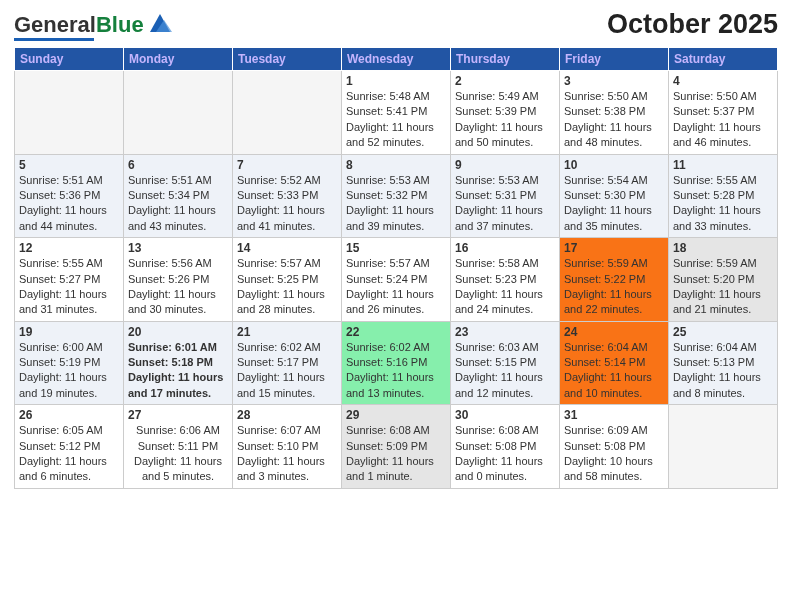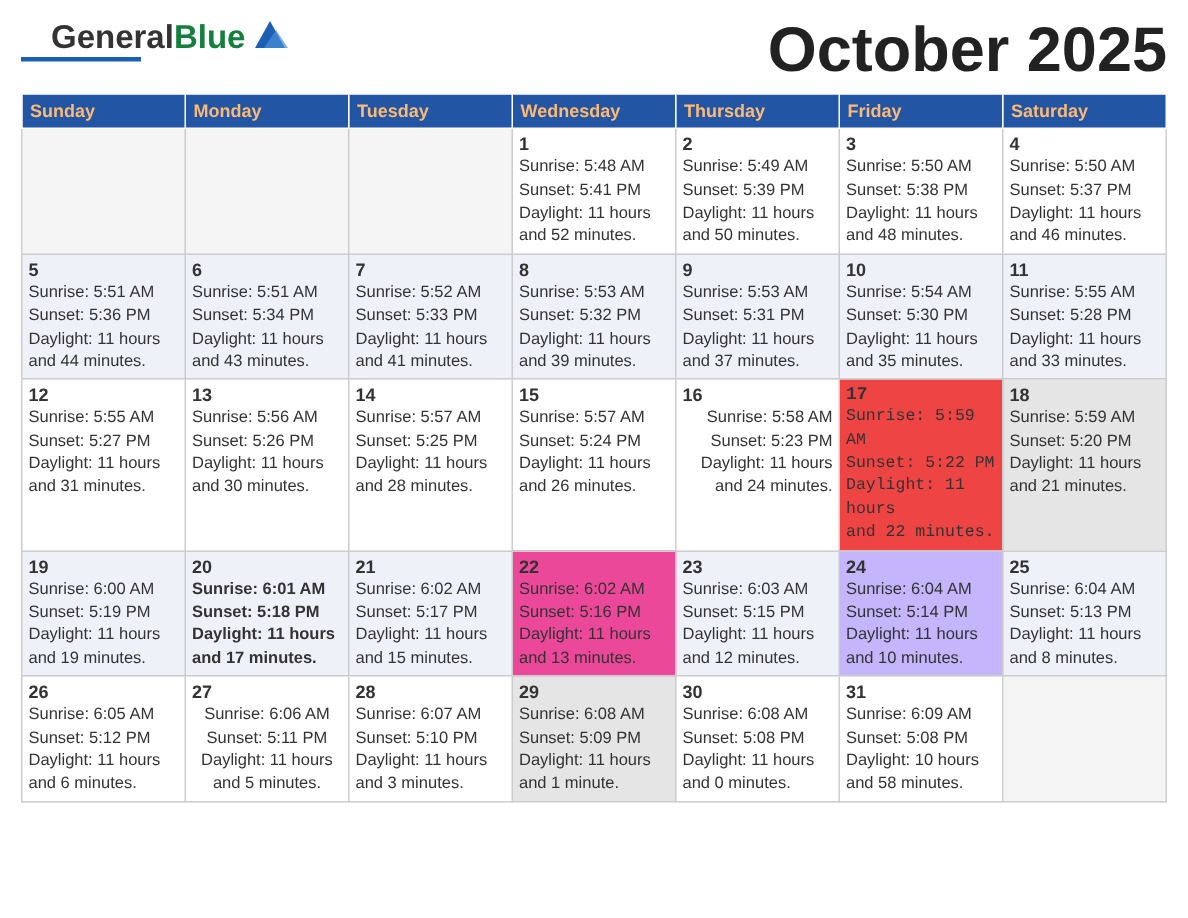--- a/index.html
+++ b/index.html
@@ -31,37 +31,37 @@
       font-size: 22px;
       font-weight: bold;
       color: #333;
       line-height: 1;
     }
     .logo-text span.blue { color: #1a5fb4; }
     .title-section {
       text-align: right;
     }
     .month-title {
-      font-size: 42px;
+      font-size: 27px;
       font-weight: bold;
       color: #222;
       line-height: 1.1;
     }
     .location {
       font-size: 16px;
       color: #444;
     }
     .calendar {
       width: 100%;
       border-collapse: collapse;
       table-layout: fixed;
     }
     .calendar th {
       background: #2255a4;
-      color: #fdba74;
+      color: #c4b5fd;
       text-align: left;
       padding: 4px 5px;
       font-size: 12px;
       font-weight: bold;
       border: 1px solid #fff;
     }
     .calendar td {
       border: 1px solid #ccc;
       vertical-align: top;
       padding: 3px 4px;
@@ -86,21 +86,21 @@
     }
   </style>
 </head>
 <body>
 
 <div class="page">
   <div class="header">
     <div class="logo">
       <div style="display:flex;align-items:center;">
         <span class="logo-text">
-          <span style="color:#333;margin-left:20px;">General</span><span class="blue" style="color:#15803d;">Blue</span>
+          <span style="color:#333;">General</span><span class="blue" style="color:#15803d;">Blue</span>
         </span>
         <svg width="28" height="22" viewBox="0 0 28 22" style="margin-left:2px;margin-top:-4px;">
           <polygon points="4,20 14,2 24,20" fill="#1a5fb4"></polygon>
           <polygon points="10,20 18,8 26,20" fill="#4a90d9" opacity="0.7"></polygon>
         </svg>
       </div>
       <div style="width:80px;height:3px;background:#1a5fb4;margin-top:2px;"></div>
     </div>
     <div class="title-section">
       <div class="month-title">October 2025</div>
@@ -228,26 +228,26 @@
           </td>
           <td style="background: rgb(255, 255, 255);">
             <span class="day-num">15</span>
             <div class="day-info" style="white-space: pre-line;">Sunrise: 5:57 AM
 Sunset: 5:24 PM
 Daylight: 11 hours
 and 26 minutes.</div>
           </td>
           <td style="background: rgb(255, 255, 255);">
             <span class="day-num">16</span>
-            <div class="day-info" style="white-space: pre-line; text-align: right;">Sunrise: 5:58 AM
+            <div class="day-info" style="white-space: pre-line;">Sunrise: 5:58 AM
 Sunset: 5:23 PM
 Daylight: 11 hours
 and 24 minutes.</div>
           </td>
-          <td style="background: #ef4444; font-family: Liberation Mono, monospace;">
+          <td style="background: #f97316;">
             <span class="day-num">17</span>
             <div class="day-info" style="white-space: pre-line;">Sunrise: 5:59 AM
 Sunset: 5:22 PM
 Daylight: 11 hours
 and 22 minutes.</div>
           </td>
           <td style="background: #e5e5e5;">
             <span class="day-num">18</span>
             <div class="day-info" style="white-space: pre-line;">Sunrise: 5:59 AM
 Sunset: 5:20 PM
@@ -270,35 +270,35 @@
 Daylight: 11 hours
 and 17 minutes.</div>
           </td>
           <td style="background: rgb(238, 242, 248);">
             <span class="day-num">21</span>
             <div class="day-info" style="white-space: pre-line;">Sunrise: 6:02 AM
 Sunset: 5:17 PM
 Daylight: 11 hours
 and 15 minutes.</div>
           </td>
-          <td style="background: #ec4899;">
+          <td style="background: #86efac;">
             <span class="day-num">22</span>
             <div class="day-info" style="white-space: pre-line;">Sunrise: 6:02 AM
 Sunset: 5:16 PM
 Daylight: 11 hours
 and 13 minutes.</div>
           </td>
           <td style="background: rgb(238, 242, 248);">
             <span class="day-num">23</span>
             <div class="day-info" style="white-space: pre-line;">Sunrise: 6:03 AM
 Sunset: 5:15 PM
 Daylight: 11 hours
 and 12 minutes.</div>
           </td>
-          <td style="background: #c4b5fd;">
+          <td style="background: #f97316;">
             <span class="day-num">24</span>
             <div class="day-info" style="white-space: pre-line;">Sunrise: 6:04 AM
 Sunset: 5:14 PM
 Daylight: 11 hours
 and 10 minutes.</div>
           </td>
           <td style="background: rgb(238, 242, 248);">
             <span class="day-num">25</span>
             <div class="day-info" style="white-space: pre-line;">Sunrise: 6:04 AM
 Sunset: 5:13 PM

